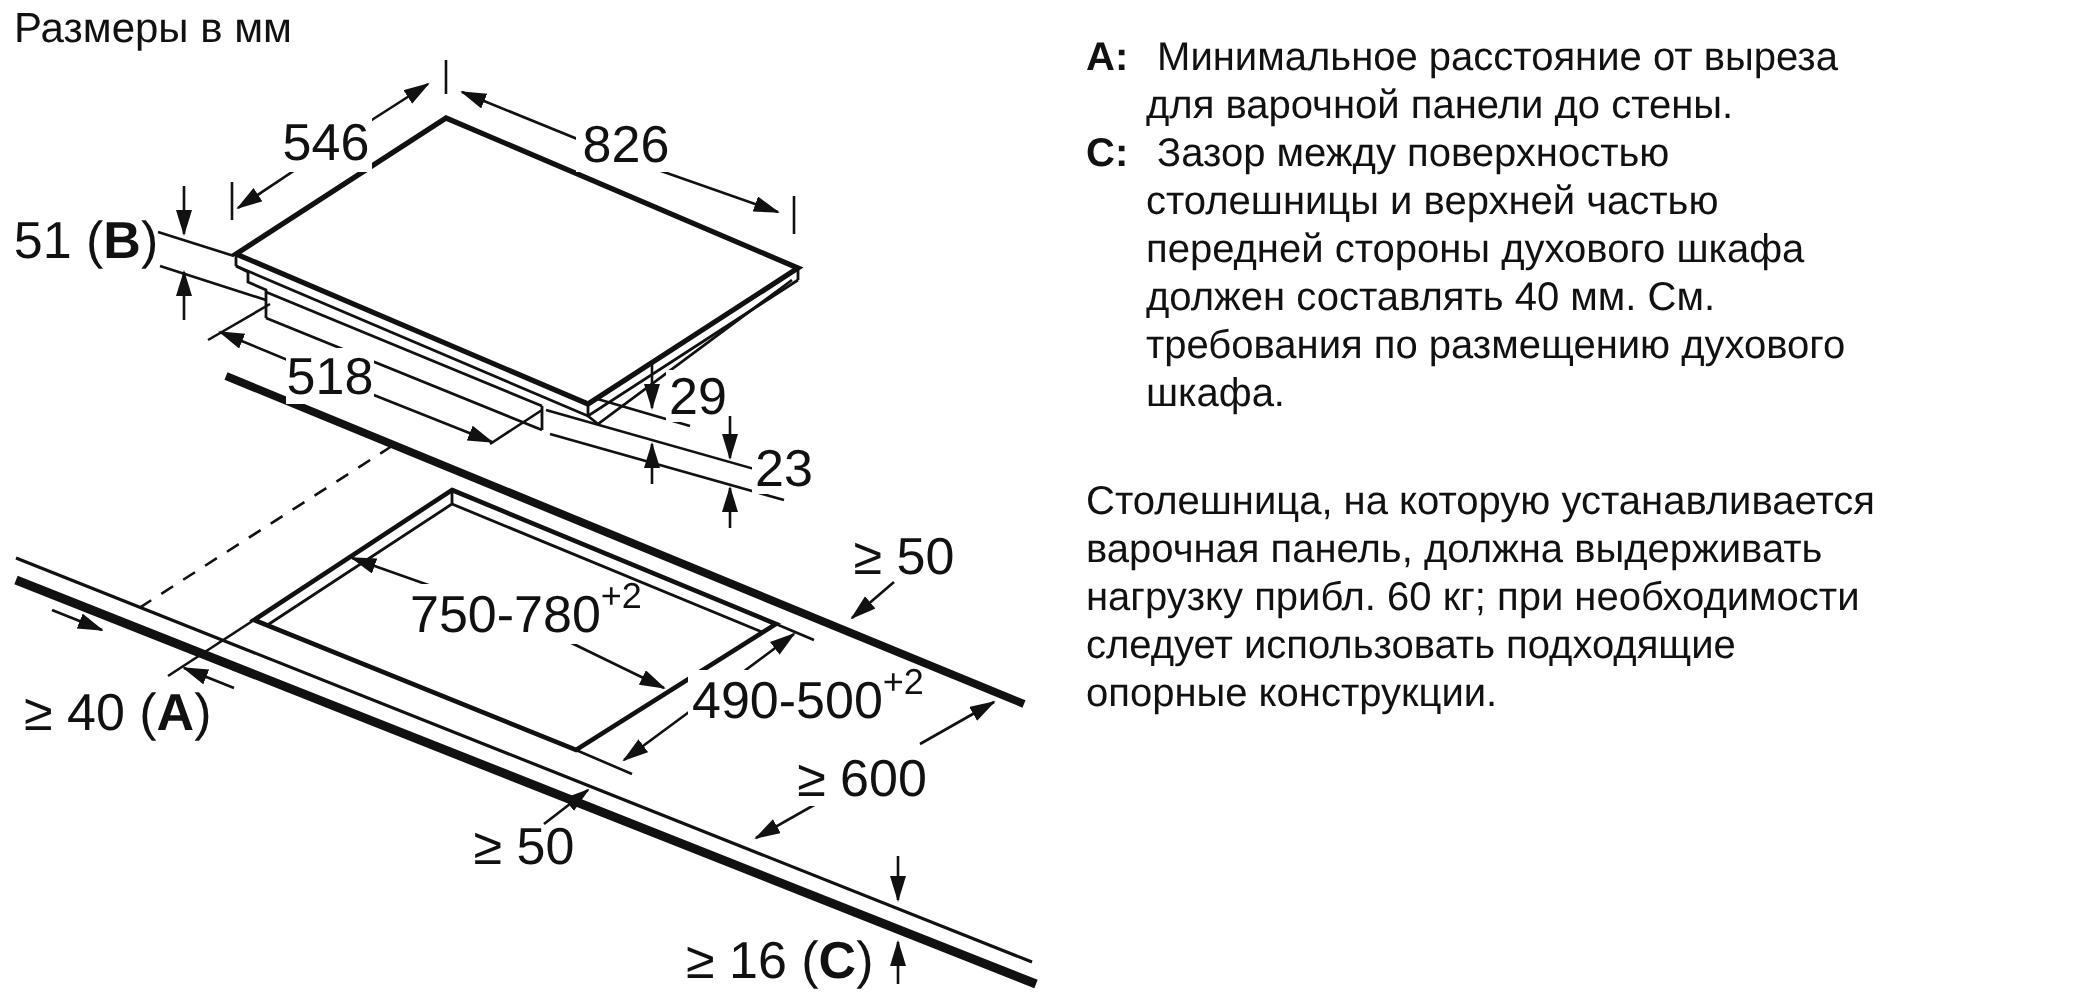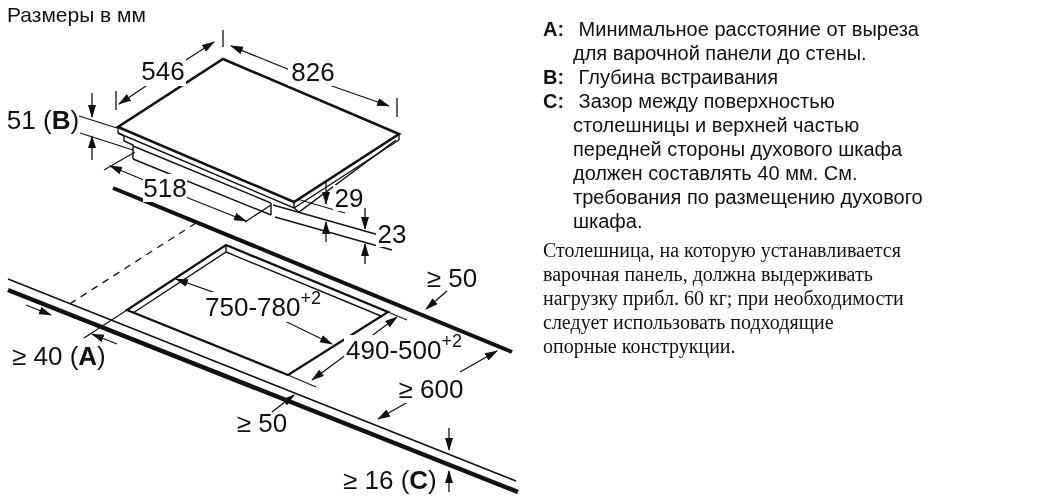--- a/index.html
+++ b/index.html
@@ -2,21 +2,21 @@
 <html><head>
 <meta charset="utf-8">
 <style>
   html,body{margin:0;padding:0;background:#fff;}
   .canvas{position:relative;width:940px;height:500px;background:#fff;overflow:hidden;
           font-family:"Liberation Sans",sans-serif;color:#111;}
   .title{position:absolute;left:7px;top:3px;font-size:21px;color:#111;}
   .rightcol{position:absolute;left:543px;top:17px;width:500px;font-size:20px;line-height:24px;color:#111;}
   .legend-item{white-space:pre-line;padding-left:30px;text-indent:-30px;}
   .lbl{display:inline-block;width:30px;text-indent:0;font-weight:bold;}
-  .note{white-space:pre-line;margin-top:5px;font-family:Liberation Serif, serif;}
+  .note{white-space:pre-line;margin-top:30px;}
   svg{position:absolute;left:0;top:0;}
   svg text{font-family:"Liberation Sans",sans-serif;font-size:26px;fill:#111;}
   .ln{stroke:#111;stroke-width:1.3;fill:none;}
   .thin{stroke:#111;stroke-width:1.4;fill:none;}
   .outline{stroke:#111;stroke-width:2.6;fill:#fff;}
   .cut{stroke:#111;stroke-width:2.3;fill:#fff;}
   .wall{stroke:#111;stroke-width:4;fill:none;}
   .fthin{stroke:#111;stroke-width:1.6;fill:none;}
   .fthick{stroke:#111;stroke-width:4.5;fill:none;}
   .dash{stroke:#111;stroke-width:1.3;fill:none;stroke-dasharray:7 6;}
@@ -129,21 +129,20 @@
       <text x="12" y="356" dominant-baseline="central"><tspan>≥ 40 (</tspan><tspan font-weight="bold">A</tspan><tspan>)</tspan></text>
       <text x="431" y="389" text-anchor="middle" dominant-baseline="central">≥ 600</text>
       <text x="262" y="423" text-anchor="middle" dominant-baseline="central">≥ 50</text>
       <text x="343" y="480" dominant-baseline="central"><tspan>≥ 16 (</tspan><tspan font-weight="bold">C</tspan><tspan>)</tspan></text>
     </g>
   </svg>
 
   <div class="rightcol">
     <div class="legend-item"><b class="lbl">A:</b><span> Минимальное расстояние от выреза
 для варочной панели до стены.</span></div>
-    <div class="legend-item"><b class="lbl">B:</b><span> Глубина встраивания</span></div>
     <div class="legend-item"><b class="lbl">C:</b><span> Зазор между поверхностью
 столешницы и верхней частью
 передней стороны духового шкафа
 должен составлять 40 мм. См.
 требования по размещению духового
 шкафа.</span></div>
     <div class="note">Столешница, на которую устанавливается
 варочная панель, должна выдерживать
 нагрузку прибл. 60 кг; при необходимости
 следует использовать подходящие

